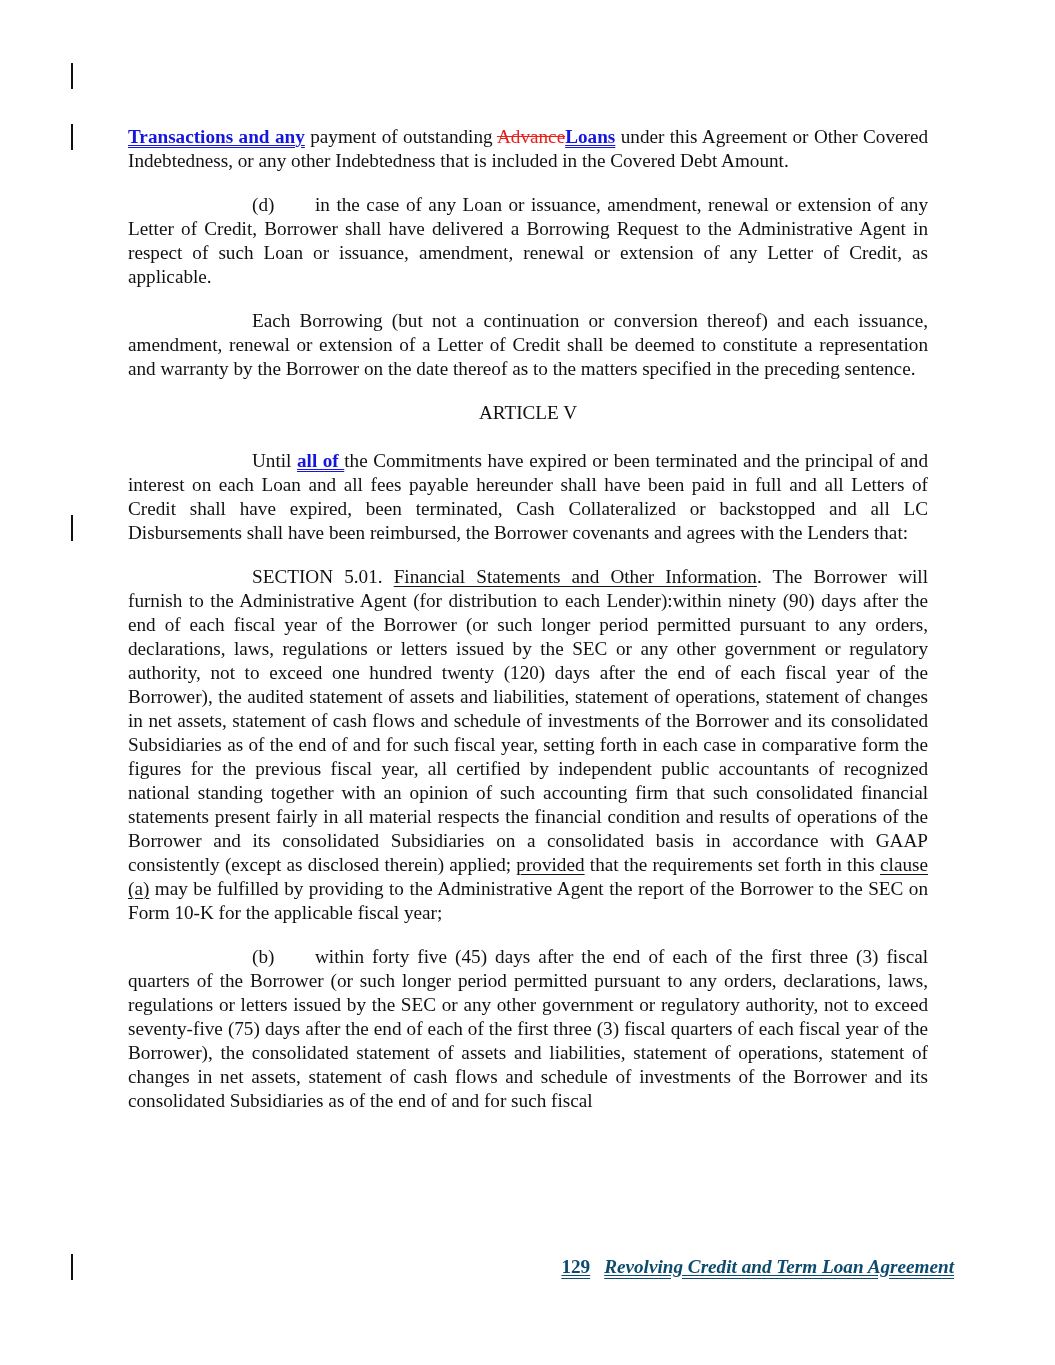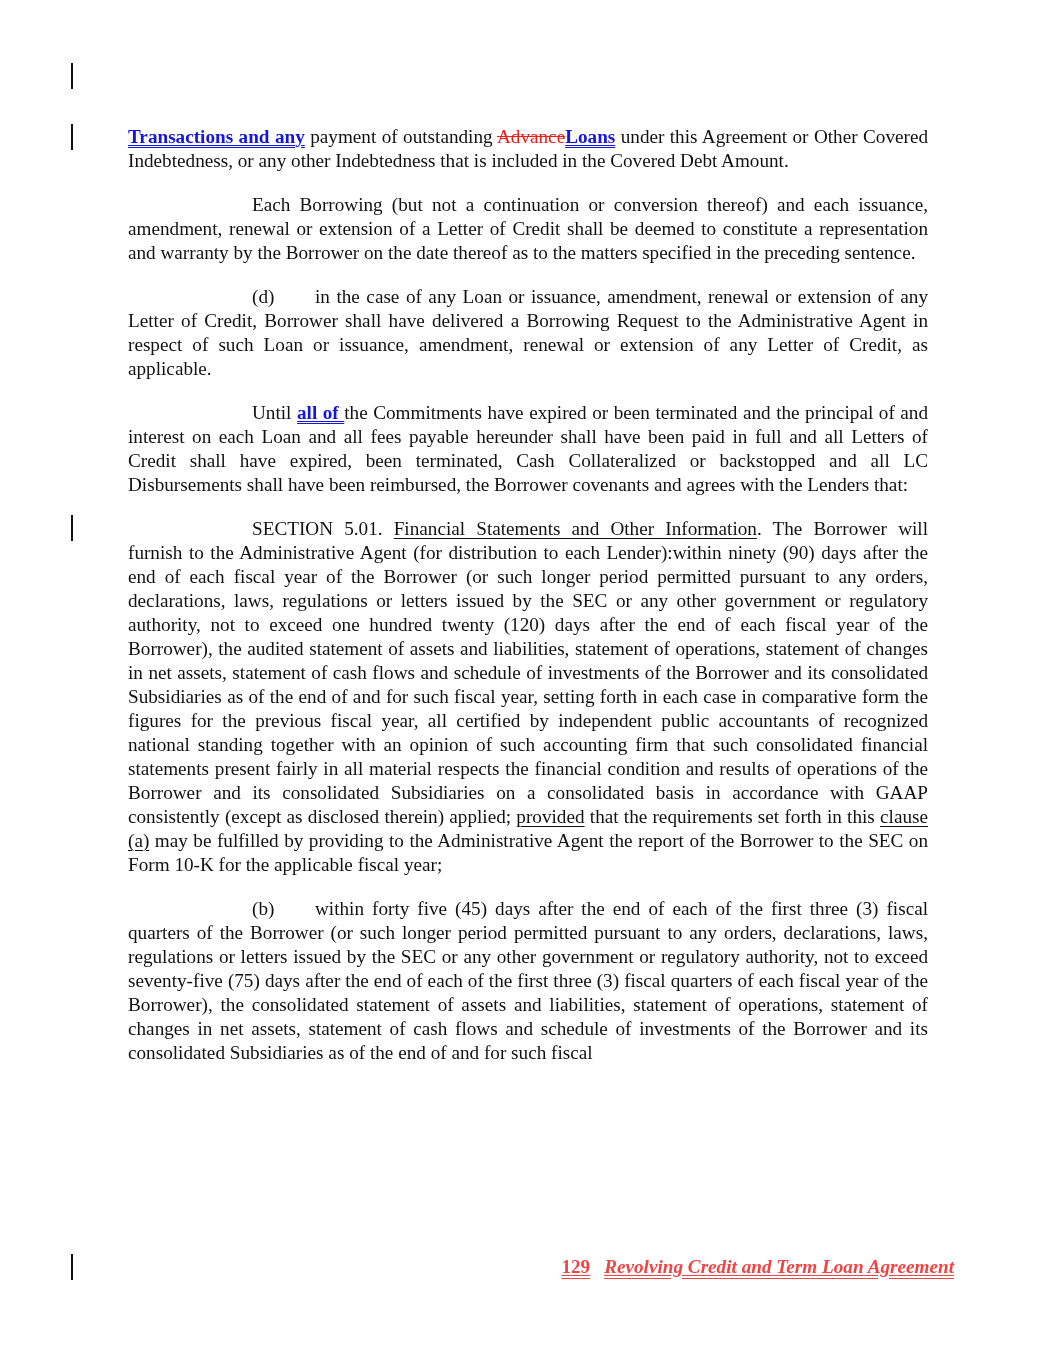--- a/index.html
+++ b/index.html
@@ -68,21 +68,21 @@
     }
     .del {
       color: #e8201c;
       text-decoration: line-through;
     }
     .footer {
       position: absolute;
       right: 105px;
       top: 1256px;
       font-size: 19.2px;
-      color: #ef4444;
+      color: #0c4a6e;
       font-weight: bold;
     }
     .footer .page-num {
       text-decoration: underline double;
       text-underline-offset: 2px;
       margin-right: 14px;
     }
     .footer .doc-title {
       font-style: italic;
       text-decoration: underline double;
@@ -96,24 +96,25 @@
 
   <div class="change-bar" style="top:63px;"></div>
   <div class="change-bar" style="top:124px;"></div>
   <div class="change-bar" style="top:515px;"></div>
   <div class="change-bar" style="top:1254px;"></div>
 
   <div class="content">
 
     <p><span class="ins">Transactions and any</span><span> payment of outstanding </span><span class="del">Advance</span><span class="ins">Loans</span><span> under this Agreement or Other Covered Indebtedness, or any other Indebtedness that is included in the Covered Debt Amount.</span></p>
 
+    <p class="indent"><span class="para-label">(d)</span><span>in the case of any Loan or issuance, amendment, renewal or extension of any Letter of Credit, Borrower shall have delivered a Borrowing Request to the Administrative Agent in respect of such Loan or issuance, amendment, renewal or extension of any Letter of Credit, as applicable.</span></p>
+
     <p class="indent"><span>Each Borrowing (but not a continuation or conversion thereof) and each issuance, amendment, renewal or extension of a Letter of Credit shall be deemed to constitute a representation and warranty by the Borrower on the date thereof as to the matters specified in the preceding sentence.</span></p>
 
-    <p class="indent"><span class="para-label">(d)</span><span>in the case of any Loan or issuance, amendment, renewal or extension of any Letter of Credit, Borrower shall have delivered a Borrowing Request to the Administrative Agent in respect of such Loan or issuance, amendment, renewal or extension of any Letter of Credit, as applicable.</span></p>
-
+    <p class="center">ARTICLE V</p>
 
 
     <p class="indent"><span>Until </span><span class="ins">all of </span><span>the Commitments have expired or been terminated and the principal of and interest on each Loan and all fees payable hereunder shall have been paid in full and all Letters of Credit shall have expired, been terminated, Cash Collateralized or backstopped and all LC Disbursements shall have been reimbursed, the Borrower covenants and agrees with the Lenders that:</span></p>
 
     <p class="indent"><span>SECTION 5.01.  </span><span class="ul">Financial Statements and Other Information</span><span>.  The Borrower will furnish to the Administrative Agent (for distribution to each Lender):within ninety (90) days after the end of each fiscal year of the Borrower (or such longer period permitted pursuant to any orders, declarations, laws, regulations or letters issued by the SEC or any other government or regulatory authority, not to exceed one hundred twenty (120) days after the end of each fiscal year of the Borrower), the audited statement of assets and liabilities, statement of operations, statement of changes in net assets, statement of cash flows and schedule of investments of the Borrower and its consolidated Subsidiaries as of the end of and for such fiscal year, setting forth in each case in comparative form the figures for the previous fiscal year, all certified by independent public accountants of recognized national standing together with an opinion of such accounting firm that such consolidated financial statements present fairly in all material respects the financial condition and results of operations of the Borrower and its consolidated Subsidiaries on a consolidated basis in accordance with GAAP consistently (except as disclosed therein) applied; </span><span class="ul">provided</span><span> that the requirements set forth in this </span><span class="ul">clause (a)</span><span> may be fulfilled by providing to the Administrative Agent the report of the Borrower to the SEC on Form 10-K for the applicable fiscal year;</span></p>
 
     <p class="indent"><span class="para-label">(b)</span><span>within forty five (45) days after the end of each of the first three (3) fiscal quarters of the Borrower (or such longer period permitted pursuant to any orders, declarations, laws, regulations or letters issued by the SEC or any other government or regulatory authority, not to exceed seventy-five (75) days after the end of each of the first three (3) fiscal quarters of each fiscal year of the Borrower), the consolidated statement of assets and liabilities, statement of operations, statement of changes in net assets, statement of cash flows and schedule of investments of the Borrower and its consolidated Subsidiaries as of the end of and for such fiscal</span></p>
 
   </div>
 

